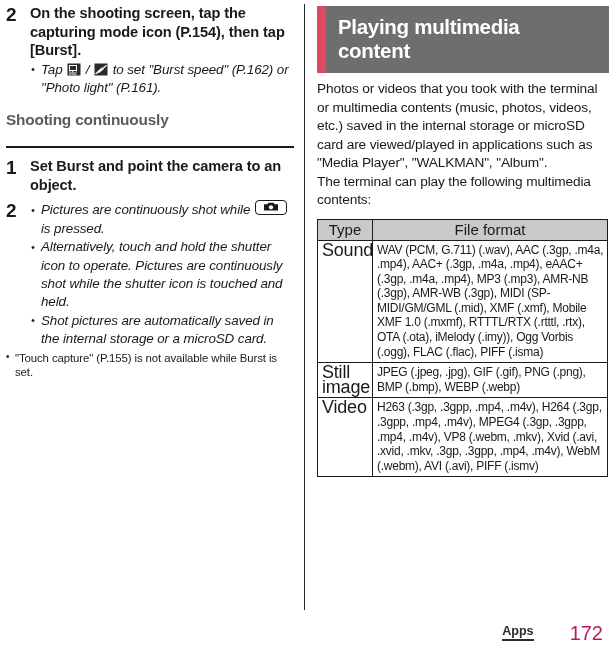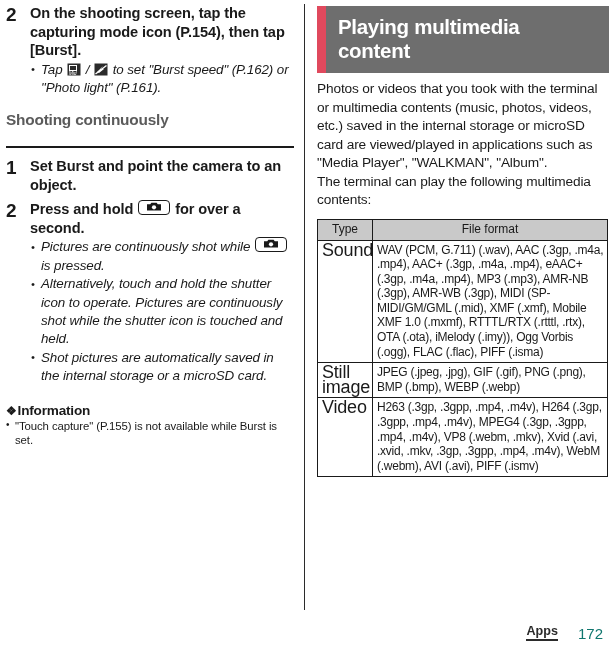--- a/index.html
+++ b/index.html
@@ -192,21 +192,21 @@
   }
   table.formats th,
   table.formats td {
     border: 1px solid #1a1a1a;
     vertical-align: top;
     padding: 2px 3px 3px 4px;
   }
   table.formats thead th {
     background: #c9c9c9;
     text-align: center;
-    font-size: 12px;
+    font-size: 15px;
     font-weight: normal;
     line-height: 15px;
     padding: 2px 3px 3px 3px;
   }
   table.formats col.c-type { width: 55px; }
   table.formats td.type-cell {
     font-size: 18px;
     font-weight: normal;
     line-height: 14.6px;
     letter-spacing: -0.2px;
@@ -228,23 +228,24 @@
   }
   .footer-tab {
     font-size: 12.6px;
     font-weight: bold;
     color: #2b2b2b;
     border-bottom: 2px solid #2b2b2b;
     padding-bottom: 1px;
     line-height: 14px;
   }
   .footer-page {
-    font-size: 15px;
-    color: #0f766e;
+    font-size: 20px;
+    color: #be185d;
     line-height: 15px;
+    margin-left: 16px;
   }
 </style>
 </head>
 <body>
 
 <div class="page">
 
   <div class="col-divider"></div>
 
   <div class="left-col">
@@ -273,36 +274,31 @@
     <div class="step">
       <div class="step-num">1</div>
       <div class="step-body">
         <div class="step-title">Set Burst and point the camera to an object.</div>
       </div>
     </div>
 
     <div class="step" style="margin-top:6px;">
       <div class="step-num">2</div>
       <div class="step-body">
-        <div class="step-title"><span>Press and hold </span><span class="keycap"><svg viewBox="0 0 16 11" width="16" height="11">
-                <path d="M1 3.2 h3.2 l1.2 -1.4 h5.2 l1.2 1.4 h3.2 v6.2 h-14 z" fill="#1a1a1a"></path>
-                <circle cx="8" cy="6.3" r="2.1" fill="#ffffff"></circle>
-              </svg></span><span> for over a second.</span></div>
         <ul class="bullets">
           <li><span>Pictures are continuously shot while </span><span class="keycap"><svg viewBox="0 0 16 11" width="16" height="11">
                   <path d="M1 3.2 h3.2 l1.2 -1.4 h5.2 l1.2 1.4 h3.2 v6.2 h-14 z" fill="#1a1a1a"></path>
                   <circle cx="8" cy="6.3" r="2.1" fill="#ffffff"></circle>
                 </svg></span><span> is pressed.</span></li>
           <li>Alternatively, touch and hold the shutter icon to operate. Pictures are continuously shot while the shutter icon is touched and held.</li>
           <li>Shot pictures are automatically saved in the internal storage or a microSD card.</li>
         </ul>
       </div>
     </div>
 
-    <div class="info-head"><span class="info-diamond">❖</span><span>Information</span></div>
     <ul class="info-list">
       <li>"Touch capture" (P.155) is not available while Burst is set.</li>
     </ul>
 
   </div>
 
   <div class="right-col">
 
     <div class="chapter-banner">
       <div class="title">Playing multimedia content</div>

